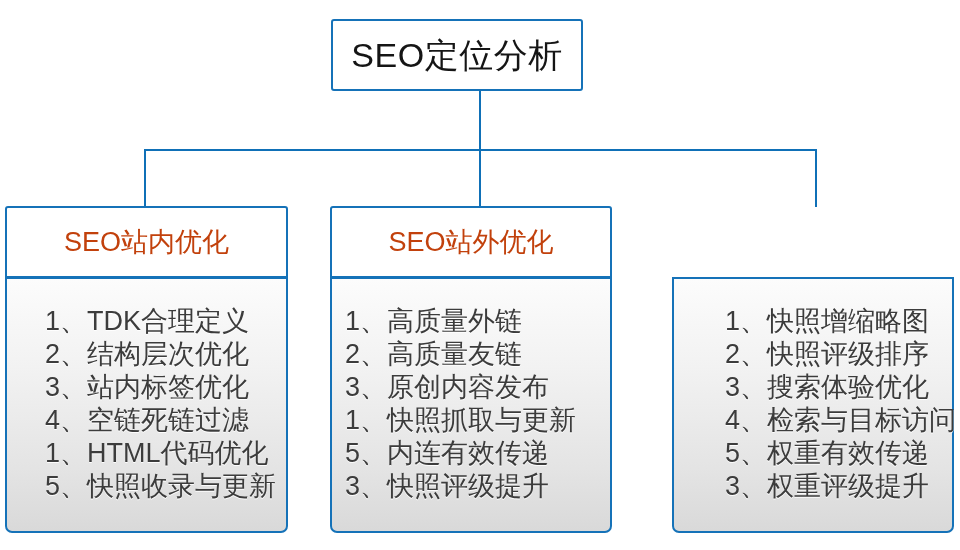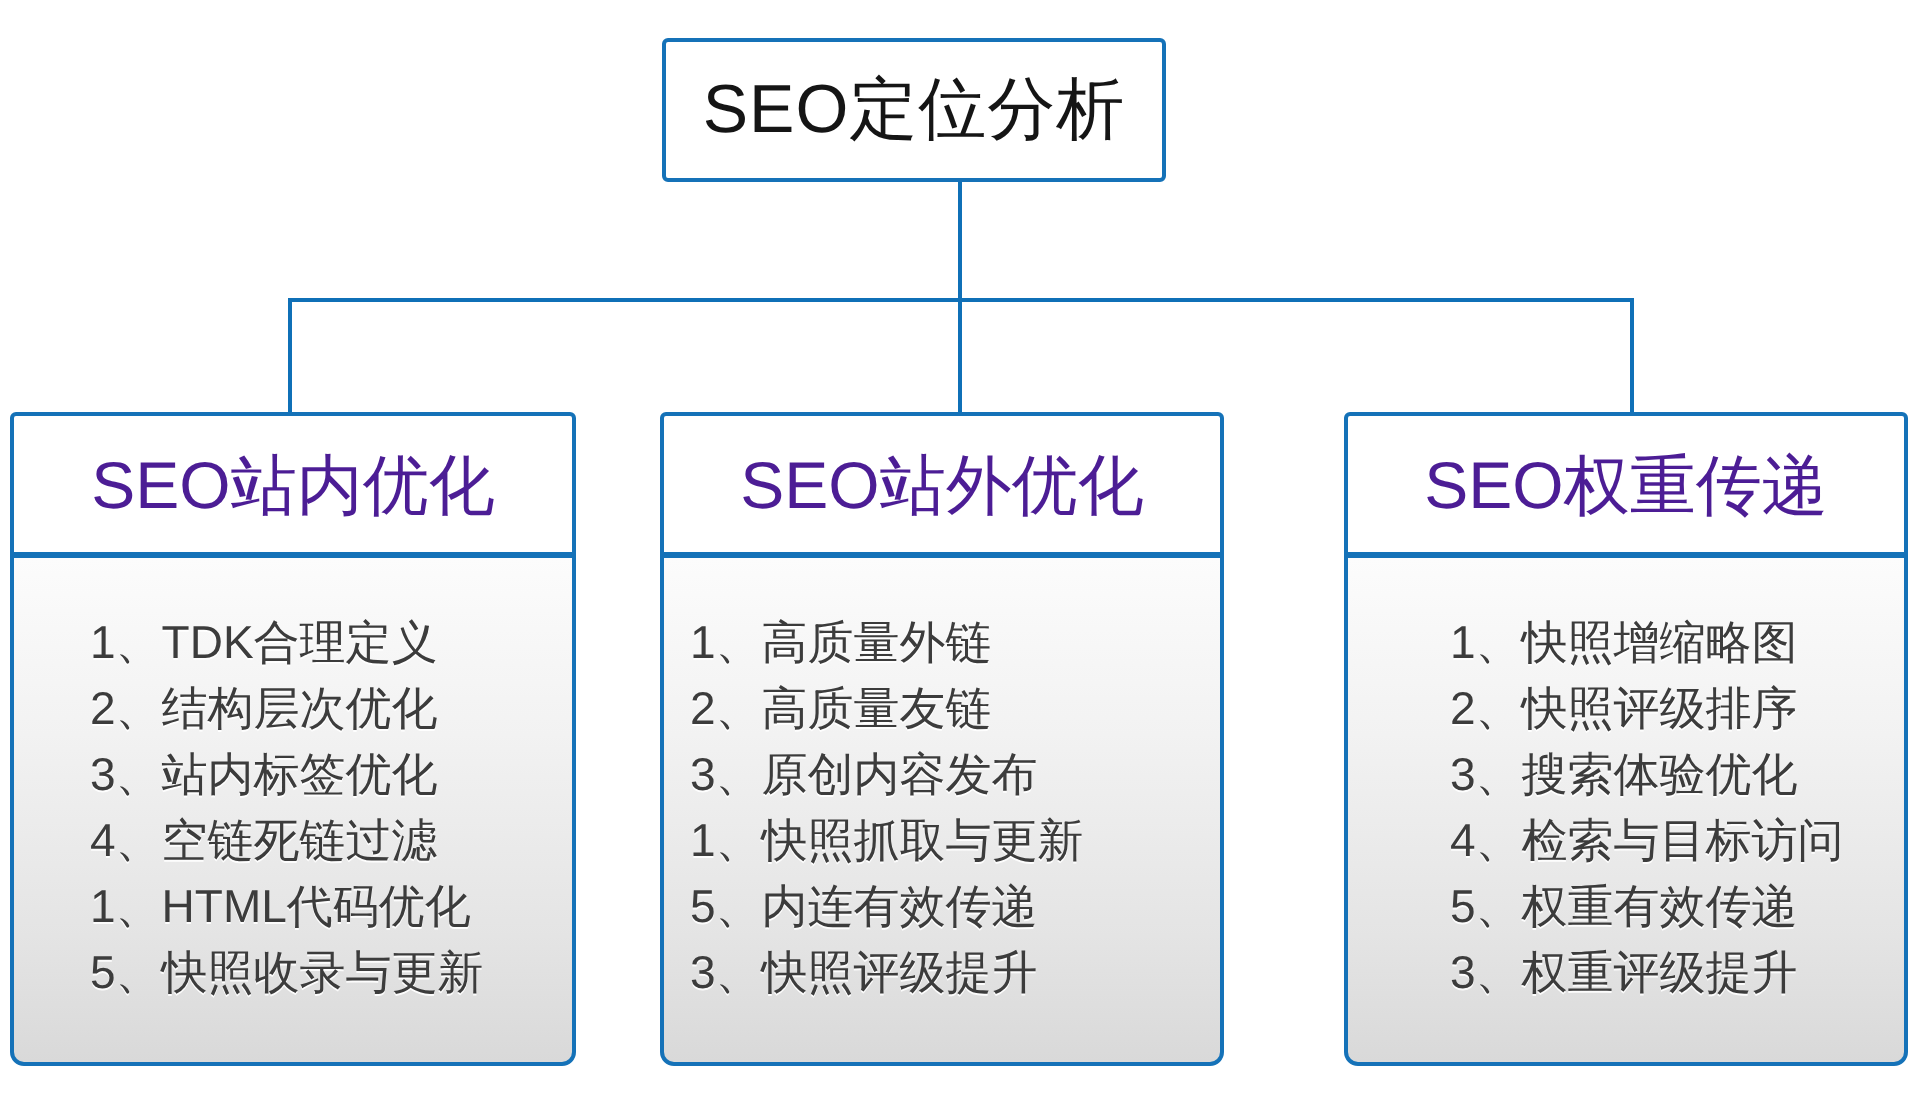--- a/index.html
+++ b/index.html
@@ -62,22 +62,22 @@
     box-sizing: border-box;
     border: 2px solid #1572b8;
     border-radius: 3px 3px 0 0;
     background: #ffffff;
     display: flex;
     align-items: center;
     justify-content: center;
     z-index: 2;
   }
   .col-head-text {
-    font-size: 33px;
-    color: #4c1d95;
+    font-size: 27px;
+    color: #c2410c;
     line-height: 1;
     white-space: nowrap;
   }
   .col-body {
     position: absolute;
     left: 0;
     top: 71px;
     width: 100%;
     height: 256px;
     box-sizing: border-box;
@@ -88,21 +88,21 @@
     flex-direction: column;
     justify-content: center;
     padding: 6px 0 8px 0;
   }
   .col-body ul {
     margin: 0;
     padding: 0;
     list-style: none;
   }
   .col-body li {
-    font-size: 23px;
+    font-size: 27px;
     color: #3c3c3c;
     line-height: 33px;
     white-space: nowrap;
     text-shadow: 0 1px 0 rgba(255,255,255,0.9);
   }
 
   
   #col-1 { left: 5px;   width: 283px; }
   #col-2 { left: 330px; width: 282px; }
   #col-3 { left: 672px; width: 282px; }
@@ -152,23 +152,20 @@
         <li>2、高质量友链</li>
         <li>3、原创内容发布</li>
         <li>1、快照抓取与更新</li>
         <li>5、内连有效传递</li>
         <li>3、快照评级提升</li>
       </ul>
     </div>
   </div>
 
   <div class="col" id="col-3">
-    <div class="col-head">
-      <span class="col-head-text">SEO权重传递</span>
-    </div>
     <div class="col-body">
       <ul>
         <li>1、快照增缩略图</li>
         <li>2、快照评级排序</li>
         <li>3、搜索体验优化</li>
         <li>4、检索与目标访问</li>
         <li>5、权重有效传递</li>
         <li>3、权重评级提升</li>
       </ul>
     </div>

